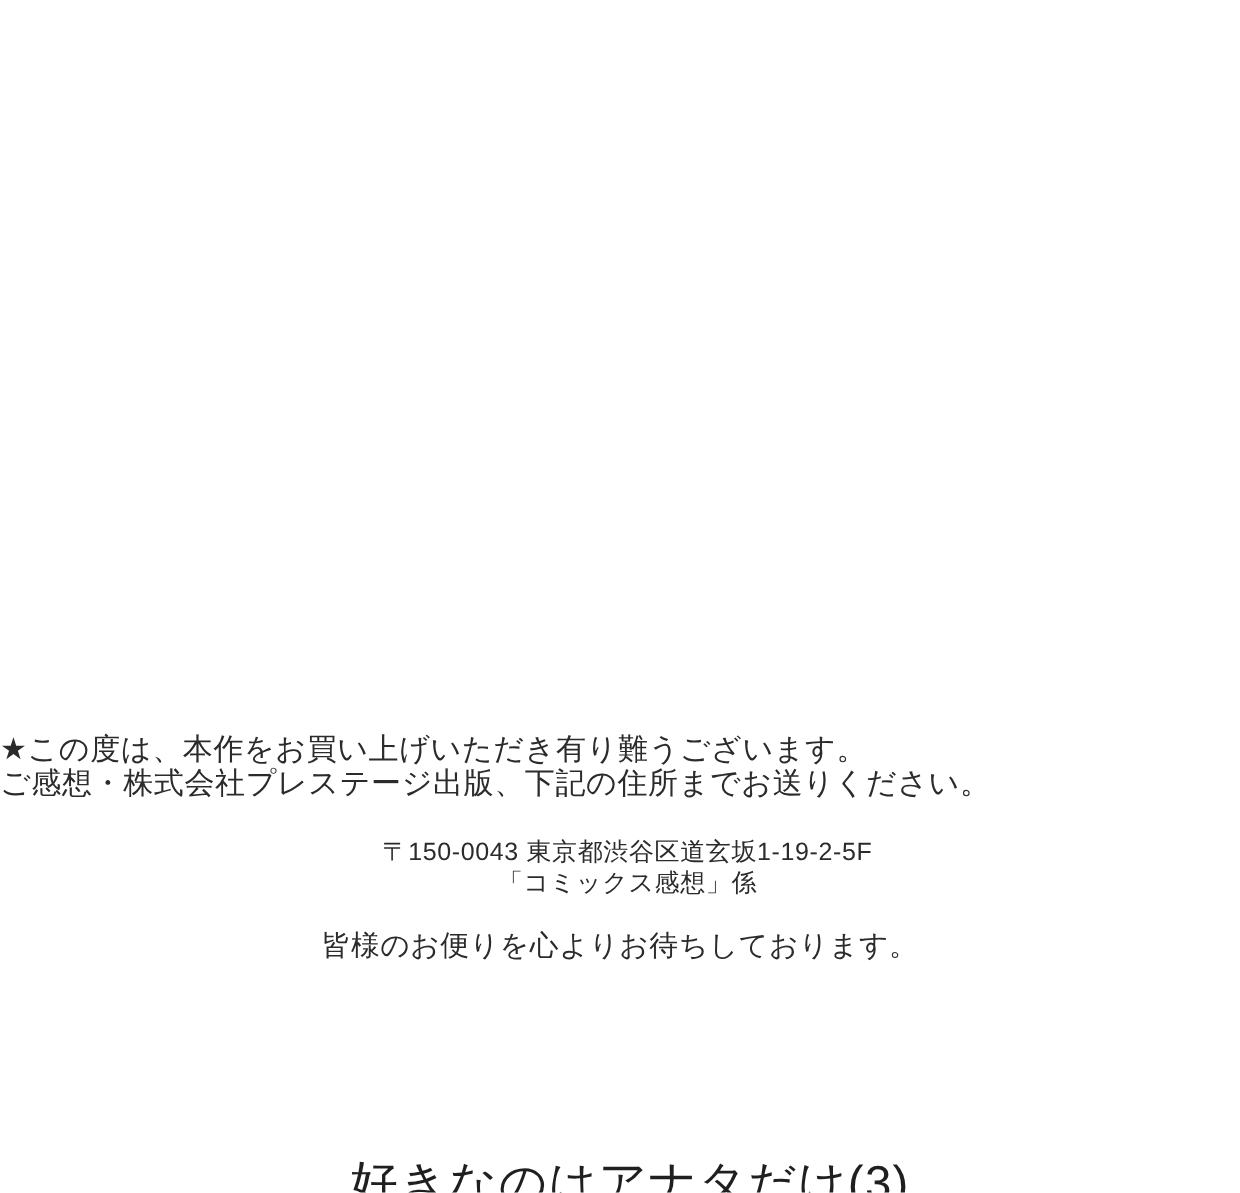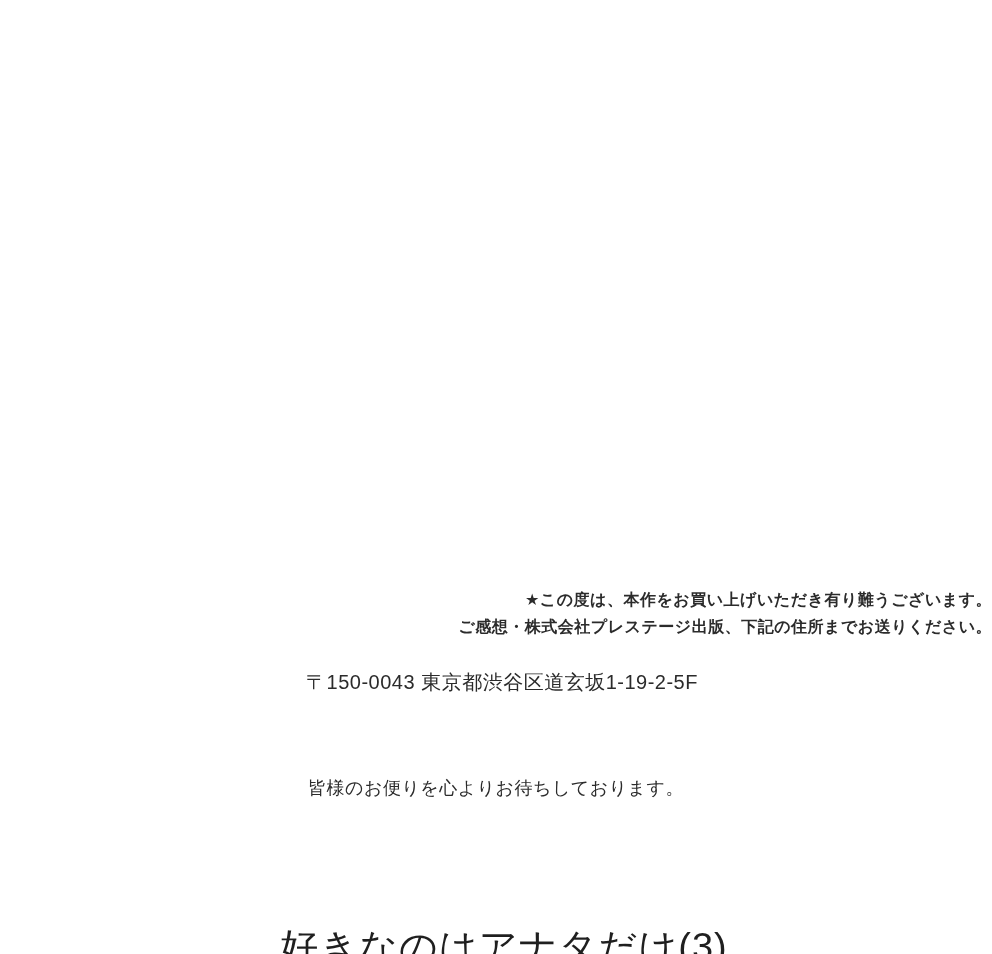--- a/index.html
+++ b/index.html
@@ -26,41 +26,40 @@
     left: 0;
     right: 0;
     text-align: center;
     white-space: nowrap;
   }
   .notice {
     position: absolute;
     top: 586px;
     left: 0;
     right: 0;
-    text-align: right;
-    font-size: 16px;
+    text-align: left;
+    font-size: 24px;
     line-height: 27px;
     letter-spacing: 0.5px;
     white-space: nowrap;
-    font-weight: bold;
   }
   .address {
     position: absolute;
     top: 670px;
     left: 12px;
     right: 0;
     text-align: center;
     font-size: 20px;
     line-height: 25px;
     letter-spacing: 0.5px;
     white-space: nowrap;
   }
   .closing {
-    top: 776px;
-    font-size: 18px;
+    top: 744px;
+    font-size: 23px;
     line-height: 25px;
     letter-spacing: 0.5px;
   }
   .footer-title {
     top: 924px;
     left: 16px; 
     font-size: 38px;
     line-height: 47px;
     letter-spacing: 1px;
     color: #1f1f1f;
@@ -72,19 +71,20 @@
 
 <div class="page">
 
   <div class="notice">
     <div>★この度は、本作をお買い上げいただき有り難うございます。</div>
     <div>ご感想・株式会社プレステージ出版、下記の住所までお送りください。</div>
   </div>
 
   <div class="address">
     <div>〒150-0043 東京都渋谷区道玄坂1-19-2-5F</div>
+    <div>「コミックス感想」係</div>
   </div>
 
   <div class="centered-line closing">皆様のお便りを心よりお待ちしております。</div>
 
   <div class="centered-line footer-title">好きなのはアナタだけ(3)</div>
 
 </div>
 
 </body></html>

